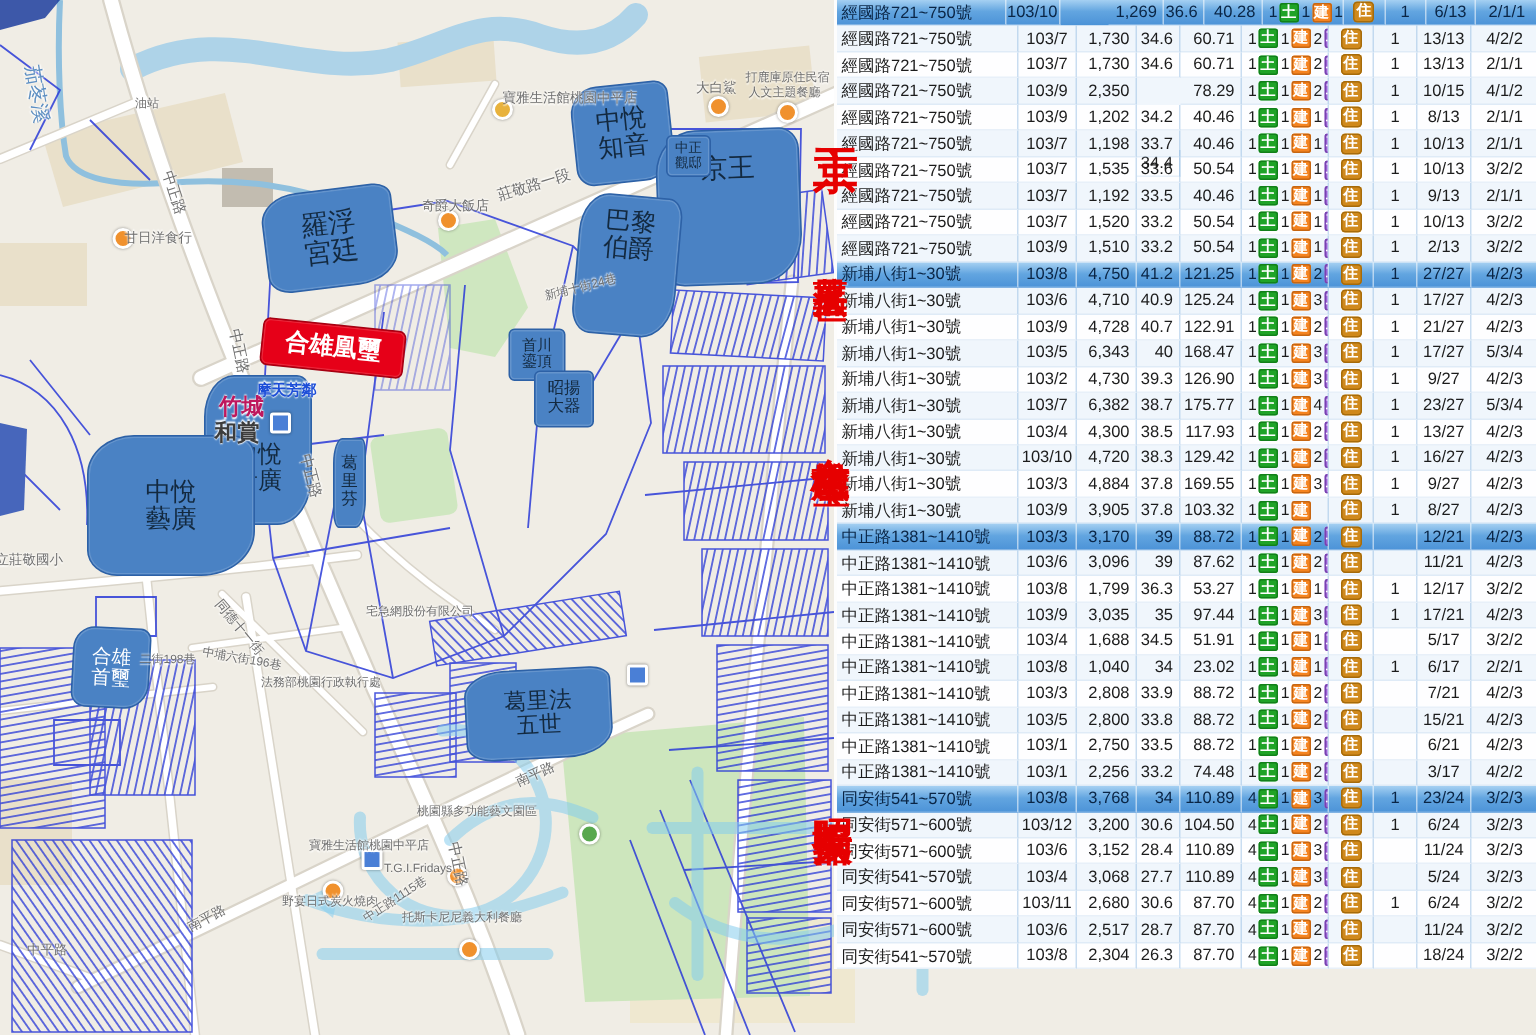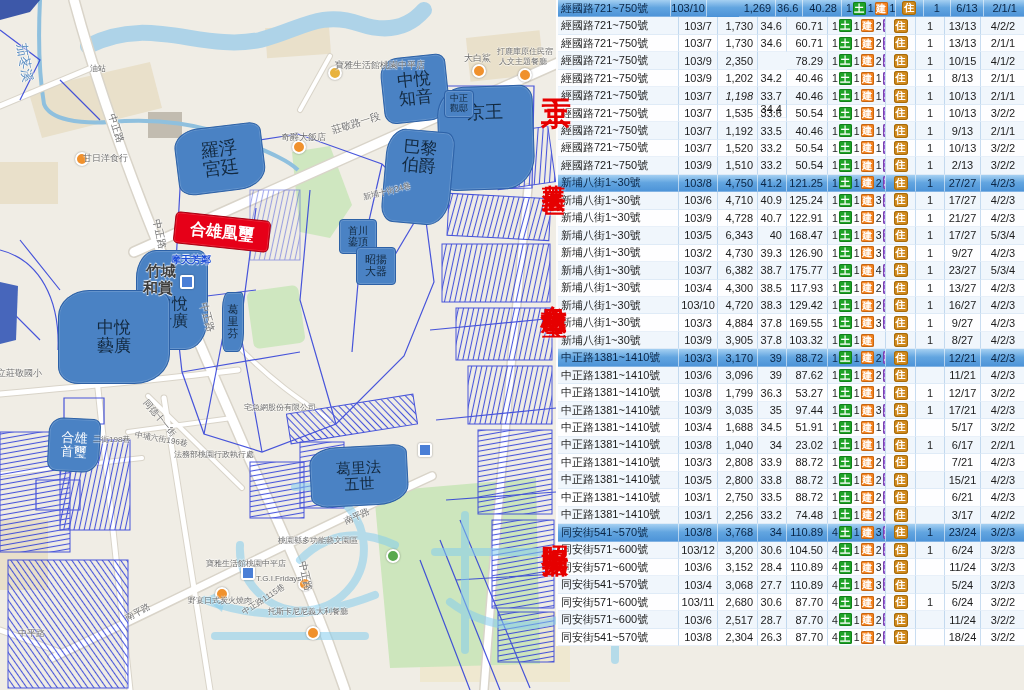--- a/index.html
+++ b/index.html
@@ -236,21 +236,21 @@
         <div class="slabel" style="left: 464px; top: 52px; font-size: 9px;">大白鯊</div>
         <div class="slabel" style="left: 497px; top: 46px; font-size: 8px;">打鹿庫原住民宿</div>
         <div class="slabel" style="left: 499px; top: 56px; font-size: 8px;">人文主題餐廳</div>
         <div class="slabel" style="left: 118px; top: 112px; font-size: 10px; transform: rotate(72deg);">中正路</div>
         <div class="slabel" style="left: 83px; top: 152px; font-size: 9px;">甘日洋食行</div>
         <div class="slabel" style="left: 330px; top: 124px; font-size: 10px; transform: rotate(-17deg);">莊敬路一段</div>
         <div class="slabel" style="left: 281px; top: 131px; font-size: 9px;">奇爵大飯店</div>
         <div class="slabel" style="left: 362px; top: 192px; font-size: 8px; transform: rotate(-14deg);">新埔十街24巷</div>
         <div class="slabel" style="left: 163px; top: 218px; font-size: 10px; transform: rotate(78deg);">中正路</div>
         <div class="slabel" style="left: 171px; top: 253px; font-size: 10px; color: #1d4ed8; font-weight: bold;">摩天芳鄰</div>
-        <div class="slabel" style="left: 146px; top: 262px; font-size: 15px; color: #404040; font-weight: bold;">竹城</div>
+        <div class="slabel" style="left: 146px; top: 262px; font-size: 15px; color: #be185d; font-weight: bold;">竹城</div>
         <div class="slabel" style="left: 143px; top: 279px; font-size: 15px; color: rgb(60, 60, 60); font-weight: bold;">和賞</div>
         <div class="slabel" style="left: 210px; top: 301px; font-size: 10px; transform: rotate(75deg);">中正路</div>
         <div class="slabel" style="left: -12px; top: 367px; font-size: 9px;">縣立莊敬國小</div>
         <div class="slabel" style="left: 93px; top: 387px; font-size: 8px; margin-top: 47px;">二街198巷</div>
         <div class="slabel" style="left: 150px; top: 397px; font-size: 9px; transform: rotate(50deg);">同德十一街</div>
         <div class="slabel" style="left: 244px; top: 402px; font-size: 8px;">宅急網股份有限公司</div>
         <div class="slabel" style="left: 136px; top: 429px; font-size: 8px; transform: rotate(10deg);">中埔六街196巷</div>
         <div class="slabel" style="left: 174px; top: 449px; font-size: 8px;">法務部桃園行政執行處</div>
         <div class="slabel" style="left: 342px; top: 516px; font-size: 9px; transform: rotate(-24deg);">南平路</div>
         <div class="slabel" style="left: 278px; top: 535px; font-size: 8px;">桃園縣多功能藝文園區</div>
@@ -383,21 +383,21 @@
         <div class="tc ctr" style="width: 30px;">
           <span class="badge b-use">住</span>
         </div>
         <div class="tc ctr" style="width: 29px;">1</div>
         <div class="tc ctr" style="width: 36px;">8/13</div>
         <div class="tc ctr" style="width: 45px;">2/1/1</div>
       </div>
       <div class="trow alt">
         <div class="tc addr" style="width: 121px;">經國路721~750號</div>
         <div class="tc ctr" style="width: 39px;">103/7</div>
-        <div class="tc num" style="width: 40px; font-style: italic;">1,198</div>
+        <div class="tc num" style="width: 40px;">1,198</div>
         <div class="tc num" style="width: 29px;">33.7</div>
         <div class="tc num" style="width: 41px;">40.46</div>
         <div class="tc ico" style="width: 58px;">
           <span class="icn">1</span>
           <span class="badge b-land">土</span>
           <span class="icn">1</span>
           <span class="badge b-build">建</span>
           <span class="icn">1</span>
           <span class="badge b-car">車</span>
         </div>

